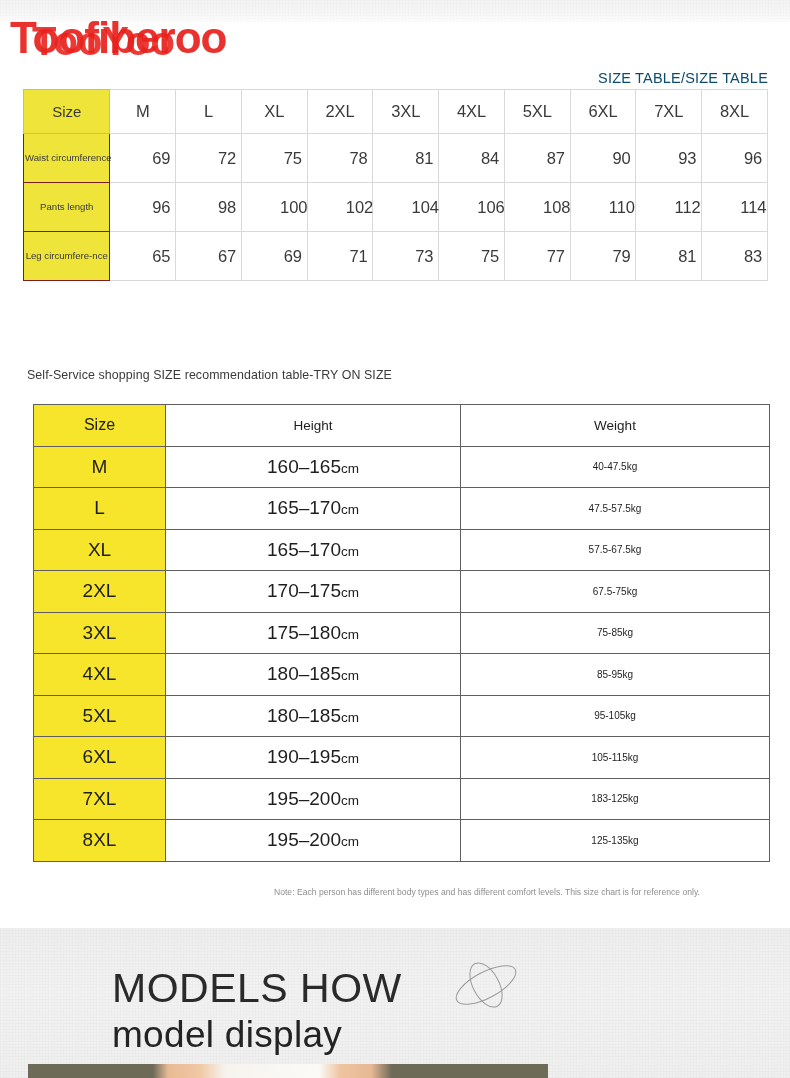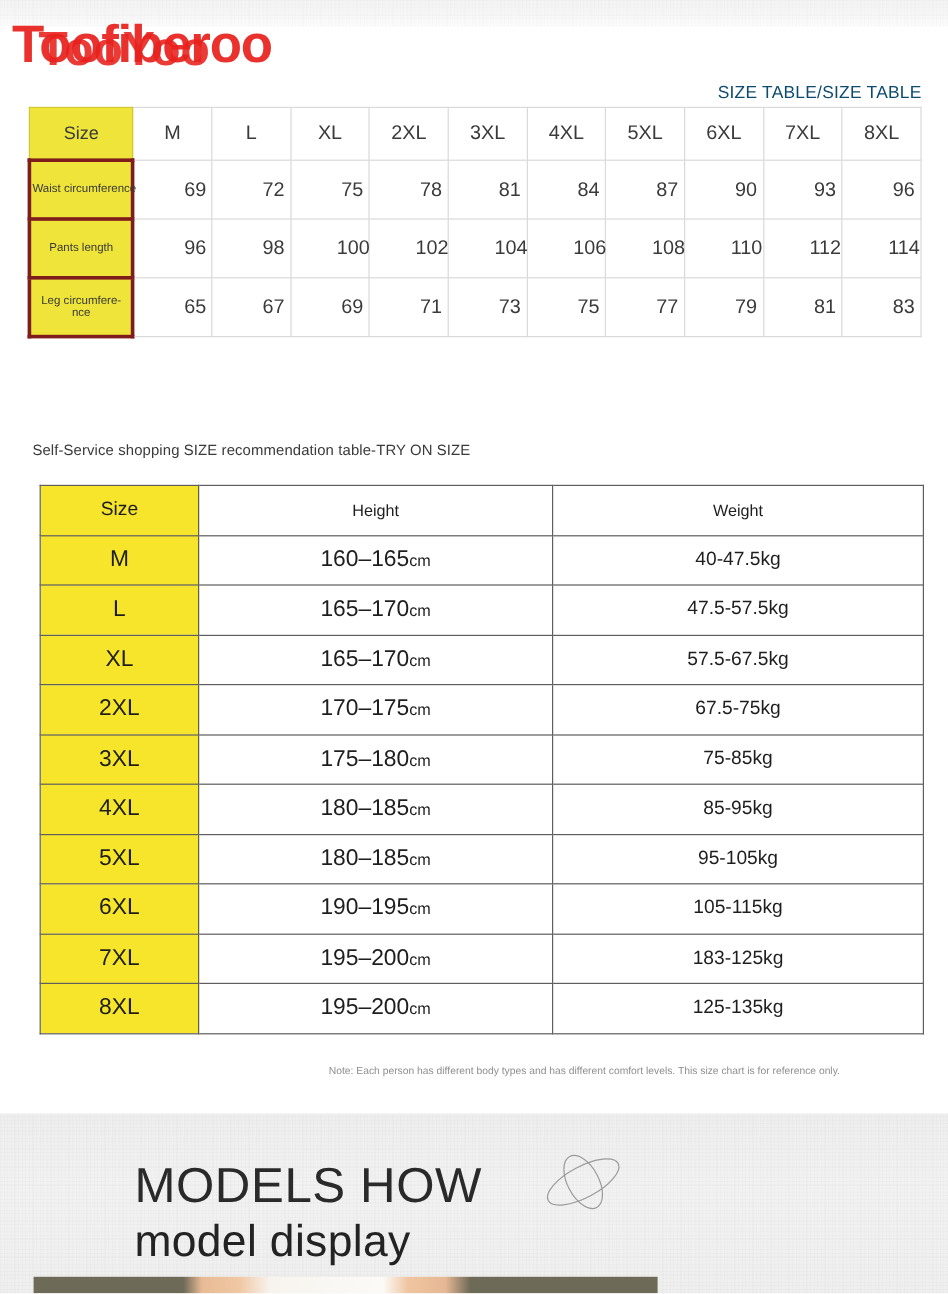--- a/index.html
+++ b/index.html
@@ -84,21 +84,21 @@
     text-align: center;
     vertical-align: middle;
     font-weight: normal;
     color: #3a3a3a;
   }
   table.t1 col.lbl { width: 86px; }
   table.t1 col.val { width: 65.4px; }
 
   table.t1 .rowlabel {
     background: #eee43a;
-    border: 3px solid #7f1d1d;
+    border: 1px solid #7f1d1d;
     font-size: 9.6px;
     color: #3a3a3a;
     padding: 2px 1px;
     line-height: 1.05;
     white-space: nowrap;
     overflow: visible;
   }
   table.t1 .rowlabel.wrap { white-space: normal; }
   table.t1 .hdr-size {
     background: #eee43a;
@@ -164,21 +164,21 @@
     color: #1e1e1e;
     height: 35px;
   }
   table.t2 .ht {
     font-size: 19px;
     height: 41.5px;
     white-space: nowrap;
   }
   table.t2 .ht .unit { font-size: 13.5px; }
   table.t2 .wt {
-    font-size: 16px;
+    font-size: 10px;
     height: 41.5px;
     white-space: nowrap;
   }
 
   
   .footnote {
     position: absolute;
     left: 274px; top: 886px;
     width: 497px;
     font-size: 8.6px;

